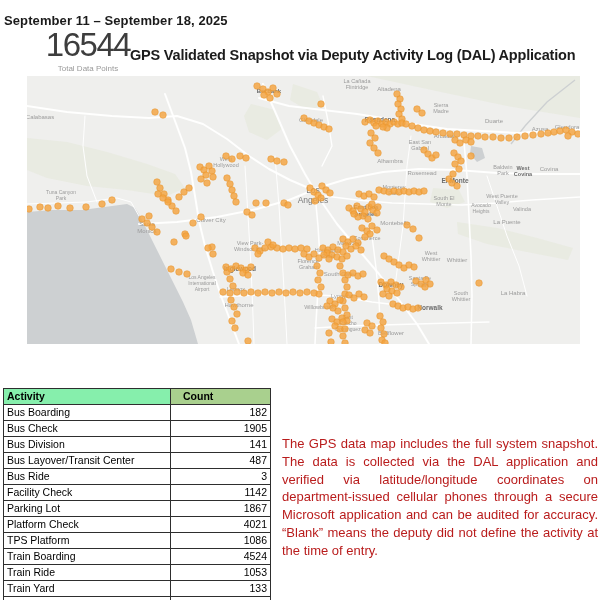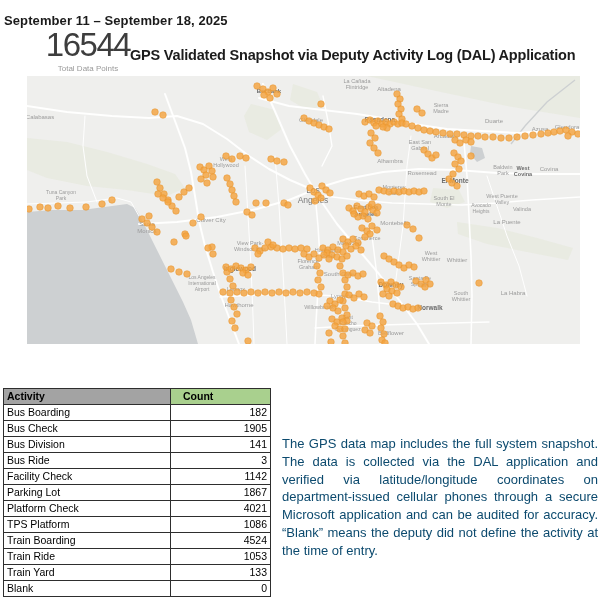--- a/index.html
+++ b/index.html
@@ -10,21 +10,21 @@
   .kpi-number{font-size:33px;font-weight:400;color:#3d3d3d;letter-spacing:-1.5px;line-height:1.05;}
   .kpi-label{font-size:8px;color:#9a9a9a;margin-top:1px;}
   .report-title{position:absolute;left:130px;top:47px;font-size:14.5px;font-weight:700;color:#1c1c1c;white-space:nowrap;letter-spacing:-.2px;}
   .map-wrap{position:absolute;left:27px;top:76px;width:553px;height:268px;background:#efefed;overflow:hidden;}
   .map-wrap svg{display:block;width:100%;height:100%;}
   table.activity{position:absolute;left:3px;top:388px;width:268px;border-collapse:collapse;font-size:10.5px;color:#000;table-layout:fixed;}
   table.activity th,table.activity td{border:1px solid #2e2e2e;padding:1px 3px 2px 3px;height:12px;line-height:12px;overflow:hidden;white-space:nowrap;}
   table.activity th{text-align:left;font-weight:700;}
   table.activity td.num,table.activity th.num{}
   table.activity td.num{text-align:right;}
-  .desc{position:absolute;left:282px;top:435px;width:316px;font-size:13px;line-height:1.37;color:#0c4a6e;text-align:justify;margin:0;}
+  .desc{position:absolute;left:282px;top:435px;width:316px;font-size:13px;line-height:1.37;color:#b91c1c;text-align:justify;margin:0;}
 </style>
 </head>
 <body>
 
 <div class="page">
 
   <div class="date-heading">September 11 – September 18, 2025</div>
 
   <div class="kpi">
     <div class="kpi-number">16544</div>
@@ -454,38 +454,42 @@
         <circle cx="316" cy="246" r="3.3" fill="#f4a340" fill-opacity="0.82" stroke="#e8932c" stroke-opacity="0.5" stroke-width="1"></circle>
         <circle cx="318" cy="253" r="3.3" fill="#f4a340" fill-opacity="0.82" stroke="#e8932c" stroke-opacity="0.5" stroke-width="1"></circle>
         <circle cx="316" cy="260" r="3.3" fill="#f4a340" fill-opacity="0.82" stroke="#e8932c" stroke-opacity="0.5" stroke-width="1"></circle>
         <circle cx="318" cy="267" r="3.3" fill="#f4a340" fill-opacity="0.82" stroke="#e8932c" stroke-opacity="0.5" stroke-width="1"></circle>
       </svg>
   </div>
 
   <table class="activity">
     <thead>
       <tr>
-        <th class="hdr" style="width: 160px; background: #a3a3a3;">Activity</th>
+        <th class="hdr" style="width: 160px; background: #86efac;">Activity</th>
         <th class="hdr" style="background: rgb(169, 208, 142); padding-left: 12px;">Count</th>
       </tr>
     </thead>
     <tbody id="tbody">
         <tr>
           <td>Bus Boarding</td>
           <td class="num">182</td>
         </tr>
         <tr>
           <td>Bus Check</td>
           <td class="num">1905</td>
         </tr>
         <tr>
           <td>Bus Division</td>
           <td class="num">141</td>
         </tr>
         <tr>
+          <td>Bus Layover/Transit Center</td>
+          <td class="num">487</td>
+        </tr>
+        <tr>
           <td>Bus Ride</td>
           <td class="num">3</td>
         </tr>
         <tr>
           <td>Facility Check</td>
           <td class="num">1142</td>
         </tr>
         <tr>
           <td>Parking Lot</td>
           <td class="num">1867</td>

